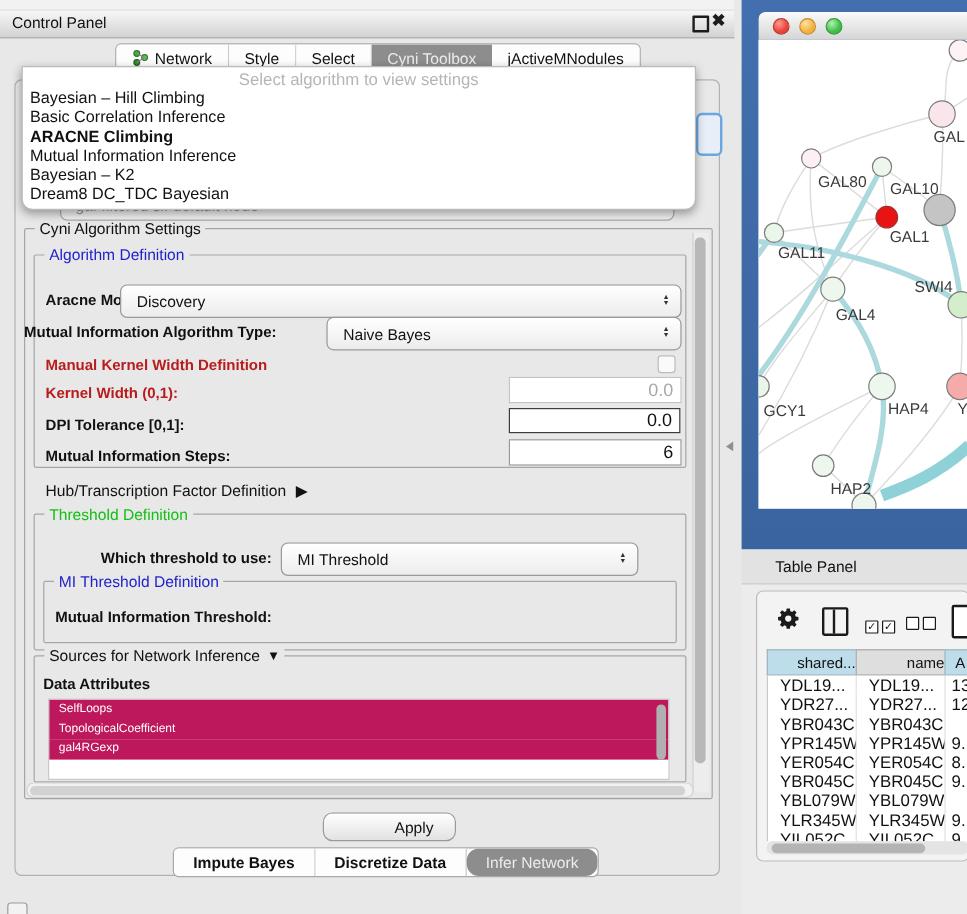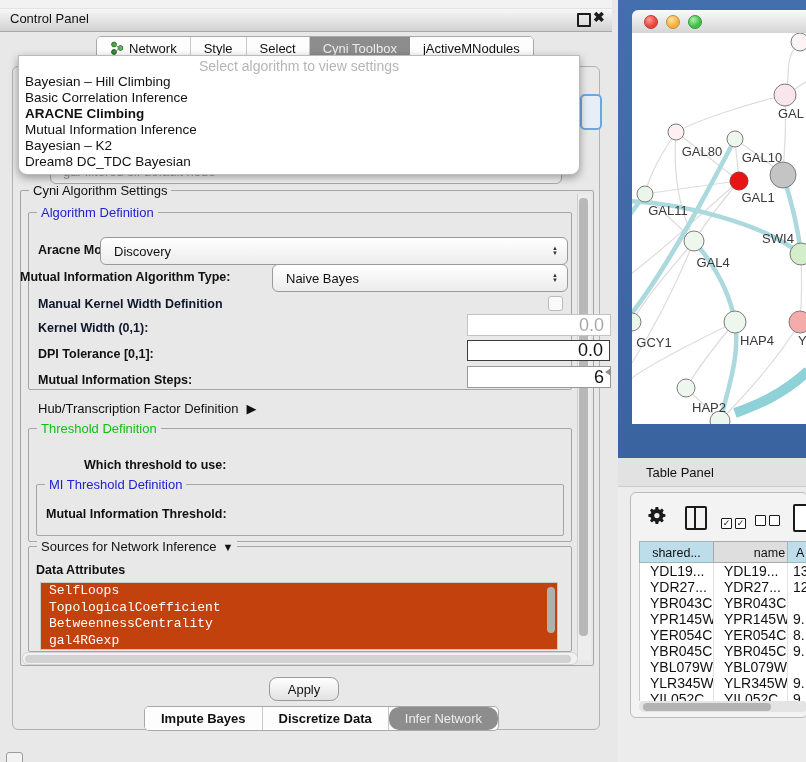--- a/index.html
+++ b/index.html
@@ -30,28 +30,28 @@
           border-radius:6px;background:#e8e8e8;}
 
   
   .group{position:absolute;border:1px solid #a6a6a6;border-radius:2px;}
   .legend{position:absolute;top:-8px;left:8px;background:#e8e8e8;padding:0 4px;
           font-size:13px;white-space:nowrap;}
   .legend.blue{color:#2222cc;}
   .legend.green{color:#12c112;}
 
   .flabel{position:absolute;font-size:12.5px;font-weight:bold;display:flex;align-items:center;height:24px;}
-  .flabel.dis{color:#0f172a;}
+  .flabel.dis{color:#b91c1c;}
   .combo{position:absolute;border:1px solid #9a9a9a;border-radius:6px;
          background:linear-gradient(#ffffff,#ececec);font-size:13px;
          display:flex;align-items:center;padding-left:13px;}
   .combo .arrows{position:absolute;right:9px;top:50%;transform:translateY(-50%);
                  font-size:6px;line-height:5px;color:#333;text-align:center;}
-  .tfield{position:absolute;background:#fff;border:1px solid #999;font-size:18px;
-          display:flex;align-items:center;justify-content:flex-end;padding:0 6px;margin-left:43px;}
+  .tfield{position:absolute;background:#fff;border:1px solid #999;font-size:15px;
+          display:flex;align-items:center;justify-content:flex-end;padding:0 6px;}
   .tfield.dis{border-color:#c3c3c3;color:#a8a8a8;}
   .tfield.dark{border:1.5px solid #3c3c3c;}
 
   
   #popup{left:18px;top:55px;width:560px;height:118px;background:#fff;
          border:1px solid #bbb;border-radius:0 0 9px 9px;
          box-shadow:0 3px 8px rgba(0,0,0,.35);z-index:50;}
   #popup-prompt{position:absolute;top:2px;left:0;width:100%;text-align:center;
                 font-size:14px;color:#b5b5b5;}
   .popup-item{position:absolute;left:6px;font-size:13.5px;white-space:nowrap;}
@@ -66,29 +66,29 @@
 
   
   .vtrack{position:absolute;background:#ededed;border-left:1px solid #cfcfcf;}
   .vthumb{position:absolute;background:#b8b8b8;border-radius:4px;}
   .htrack{position:absolute;background:#f1f1f1;border:1px solid #d4d4d4;border-radius:6px;}
   .hthumb{position:absolute;background:#d2d2d2;border-radius:5px;}
 
   
   #attr-list{left:40px;top:582px;width:516px;height:66px;background:#fff;
              border:1px solid #c9c9c9;overflow:hidden;}
-  .attr-item{height:16.5px;line-height:16.5px;background:#c2410c;color:#fff;
-             font-size:13px;padding-left:8px;font-family:Liberation Mono, monospace;}
+  .attr-item{height:16.5px;line-height:16.5px;background:#be185d;color:#fff;
+             font-size:10px;padding-left:8px;}
   #attr-scroll{position:absolute;right:2px;top:4px;width:8px;height:46px;
                background:#b0b0b0;border-radius:4px;}
 
   
   #apply-btn{left:269px;top:677px;width:68px;height:22px;border:1px solid #9a9a9a;
              border-radius:8px;background:linear-gradient(#ffffff,#e2e2e2);
-             font-size:13px;display:flex;align-items:center;justify-content:center;}
+             font-size:13px;display:flex;align-items:center;justify-content:center;padding-left:41px;}
   #bottabs{left:144px;top:706px;height:23px;display:flex;background:#fdfdfd;
            border:1px solid #a8a8a8;border-radius:5px;overflow:hidden;}
   .btab{display:flex;align-items:center;justify-content:center;font-size:13px;font-weight:bold;
         padding:0 16px;border-right:1px solid #c9c9c9;background:#fdfdfd;white-space:nowrap;}
   .btab:last-child{border-right:none;border-radius:10px;}
   .btab.sel{background:#8d8d8d;color:#ececec;font-weight:normal;}
 
   #mini-icon{left:6px;top:752px;width:15px;height:15px;border:1.5px solid #9b9b9b;
              border-radius:3px;background:#f2f2f2;}
   #divider-arrow{left:605px;top:368px;width:0;height:0;border-top:4px solid transparent;
@@ -114,21 +114,21 @@
   #tp-card{left:630px;top:492px;width:176px;height:224px;background:#f3f3f3;
            border:1px solid #bcbcbc;border-radius:6px;overflow:hidden;}
   .ticon{position:absolute;}
   .colicon{width:18px;height:20px;border:2px solid #1a1a1a;border-radius:2px;}
   .colicon div{width:50%;height:100%;border-right:2px solid #1a1a1a;box-sizing:border-box;}
   .cb{display:inline-block;width:9px;height:9px;border:1.5px solid #1a1a1a;border-radius:1px;
       font-size:9px;line-height:9px;text-align:center;margin-right:3px;background:#fff;}
   .docicon{width:18px;height:24px;border:2px solid #1a1a1a;border-radius:2px;background:#fff;}
 
   #tbl-head{position:absolute;left:8px;top:48px;width:168px;height:22px;display:flex;}
-  .th{height:22px;line-height:22px;text-align:center;font-size:12.5px;
+  .th{height:22px;line-height:22px;text-align:right;font-size:12.5px;
       border:1px solid #9fb6bd;border-right:none;box-sizing:border-box;background:#bcdde9;}
   .th.gray{background:#dedede;border-color:#a9a9a9;}
   #tbl-rows{position:absolute;left:8px;top:70px;width:168px;height:138px;background:#fff;
             overflow:hidden;border-left:1px solid #c9c9c9;box-sizing:border-box;}
   .tr{display:flex;height:16px;line-height:16px;font-size:14px;}
   .td{padding-left:10px;box-sizing:border-box;border-right:1px solid #e2e2e2;white-space:nowrap;overflow:hidden;}
   #tbl-hscroll{position:absolute;left:8px;top:208px;width:168px;height:11px;background:#e4e4e4;border-radius:5px;}
   #tbl-hthumb{position:absolute;left:4px;top:1.5px;width:128px;height:8px;background:#b4b4b4;border-radius:4px;}
 
   svg text{font-family:"Liberation Sans",sans-serif;font-size:13px;fill:#3a3a3a;}
@@ -207,36 +207,39 @@
 
   <div class="flabel" style="left:38px;top:396px;font-weight:normal;font-size:13px;">
     <span>Hub/Transcription Factor Definition</span>
     <span style="margin-left:8px;font-size:13px;">▶</span>
   </div>
 
   <div class="group" style="left:28px;top:428px;width:542px;height:112px;text-align:right;">
     <span class="legend green">Threshold Definition</span>
   </div>
   <div class="flabel" style="left:84px;top:453px;">Which threshold to use:</div>
+  <div class="combo" style="left:234px;top:452px;width:283px;height:26px;">
+    <span>MI Threshold</span>
+    <span class="arrows">▲<br>▼</span>
+  </div>
   <div class="group" style="left:36px;top:484px;width:526px;height:50px;">
     <span class="legend blue">MI Threshold Definition</span>
   </div>
   <div class="flabel" style="left:46px;top:502px;">Mutual Information Threshold:</div>
 
   <div class="group" style="left:28px;top:546px;width:542px;height:104px;">
     <span class="legend" style="display:flex;align-items:center;">
       <span>Sources for Network Inference</span>
       <span style="margin-left:6px;font-size:11px;">▼</span>
     </span>
   </div>
   <div class="flabel" style="left:36px;top:558px;">Data Attributes</div>
   <div class="abs" id="attr-list">
     <div class="attr-item">SelfLoops</div>
     <div class="attr-item">TopologicalCoefficient</div>
-    <div class="attr-item">BetweennessCentrality</div>
     <div class="attr-item">gal4RGexp</div>
     <div id="attr-scroll"></div>
   </div>
   <div class="htrack abs" style="left:22px;top:652px;width:554px;height:11px;">
     <div class="hthumb" style="left:2px;top:1.5px;width:546px;height:8px;"></div>
   </div>
 
   <div class="abs" id="apply-btn">
     <span>Apply</span>
   </div>

